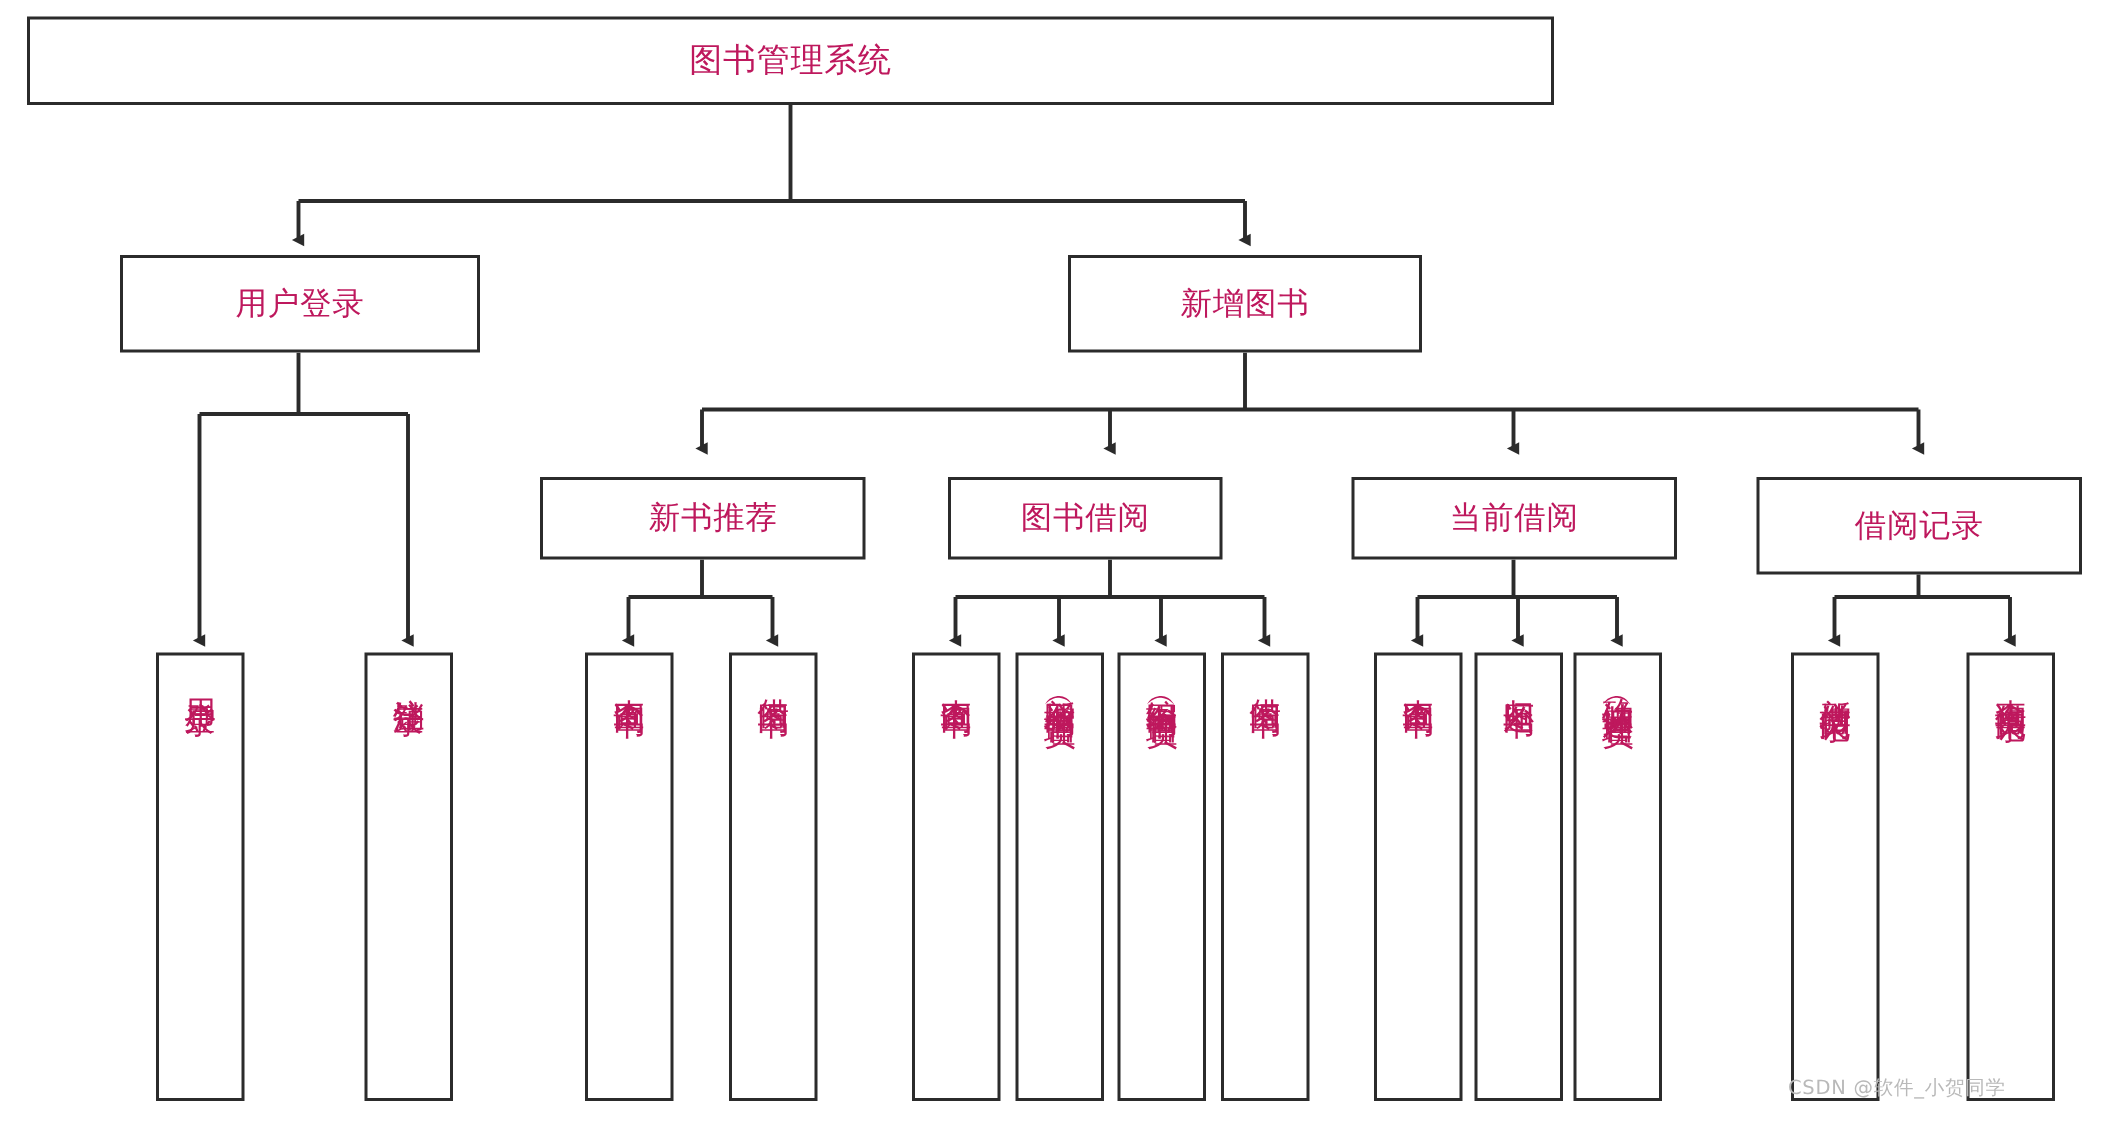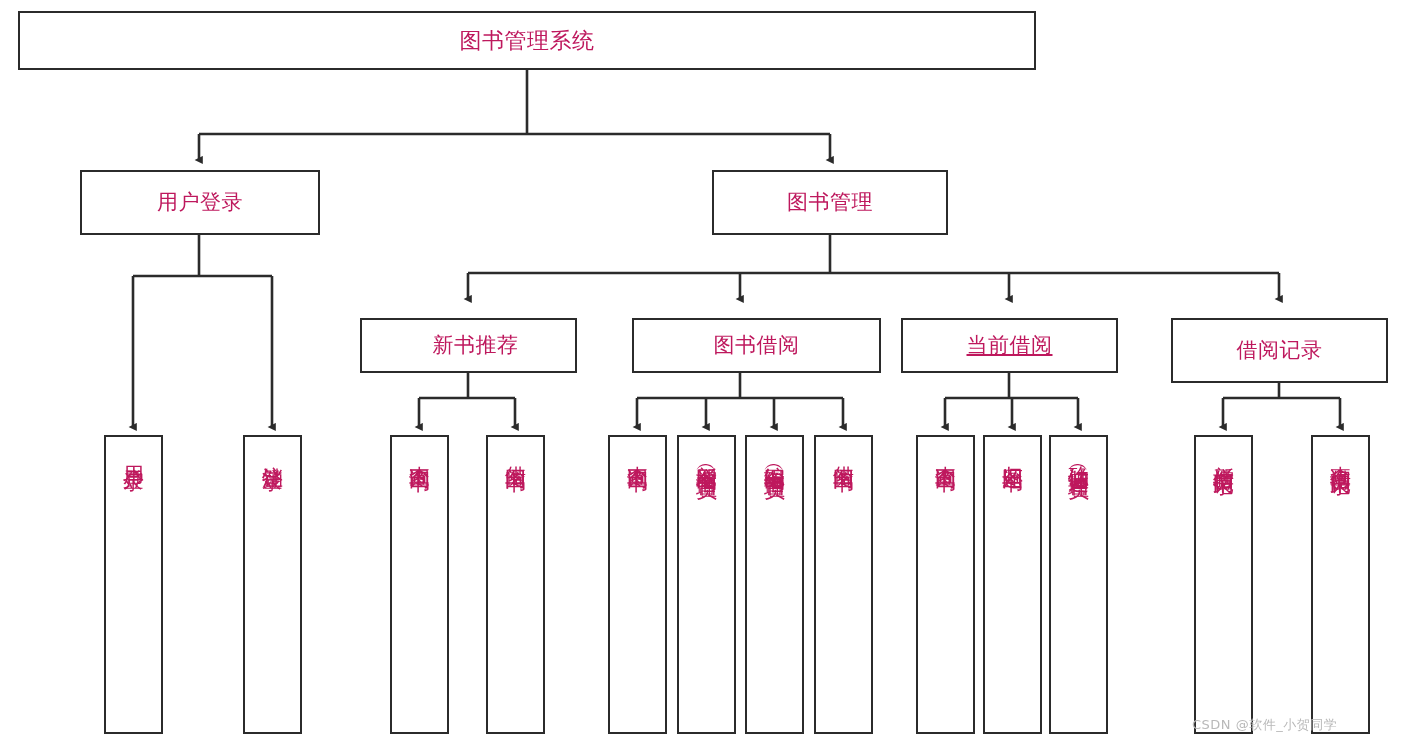--- a/index.html
+++ b/index.html
@@ -125,30 +125,30 @@
   </svg>
 
   <div class="node horiz root" style="left:18px; top:11px; width:1018px; height:59px;">
     <span class="label">图书管理系统</span>
   </div>
 
   <div class="node horiz" style="left:80px; top:170px; width:240px; height:65px;">
     <span class="label">用户登录</span>
   </div>
   <div class="node horiz" style="left:712px; top:170px; width:236px; height:65px;">
-    <span class="label">图书管理</span>
+    <span class="label">新增图书</span>
   </div>
 
   <div class="node horiz" style="left:360px; top:318px; width:217px; height:55px;padding-left:14px;">
     <span class="label">新书推荐</span>
   </div>
-  <div class="node horiz" style="left:632px; top:318px; width:249px; height:55px;">
+  <div class="node horiz" style="left:632px; top:318px; width:183px; height:55px;">
     <span class="label">图书借阅</span>
   </div>
-  <div class="node horiz" style="left:901px; top:318px; width:217px; height:55px;text-decoration:underline;">
+  <div class="node horiz" style="left:901px; top:318px; width:217px; height:55px;">
     <span class="label">当前借阅</span>
   </div>
   <div class="node horiz" style="left:1171px; top:318px; width:217px; height:65px;">
     <span class="label">借阅记录</span>
   </div>
 
   <div class="node vert" style="left:104px; top:435px; width:59px; height:299px;">
     <span class="label">用户登录</span>
   </div>
   <div class="node vert" style="left:243px; top:435px; width:59px; height:299px;">

